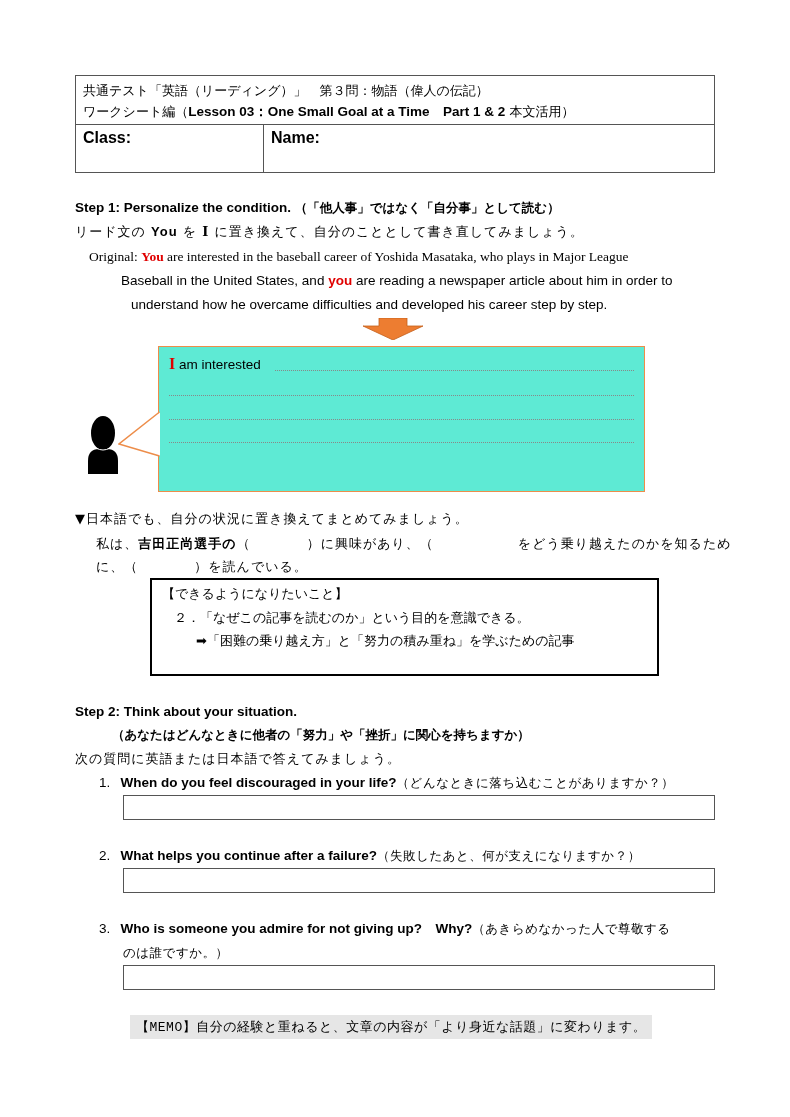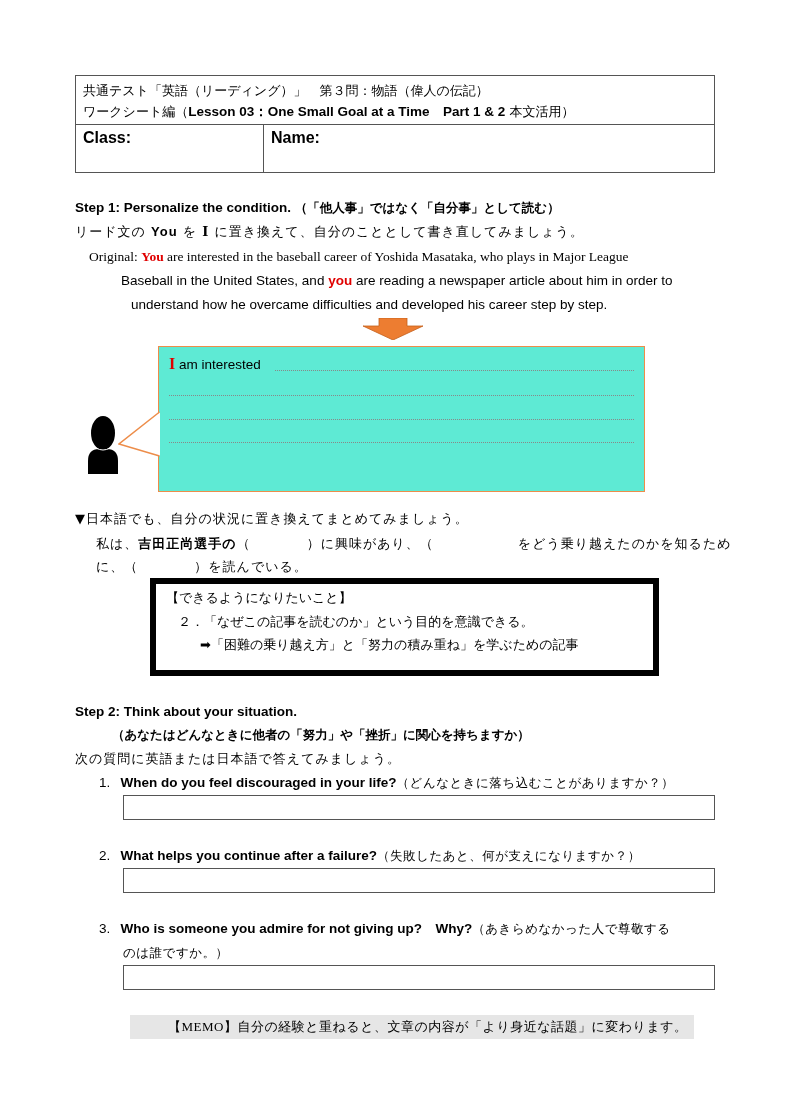--- a/index.html
+++ b/index.html
@@ -24,30 +24,30 @@
 
   
   .arrow { position: absolute; left: 363px; top: 318px; width: 60px; height: 22px; }
 
   
   .bubble { position: absolute; left: 158px; top: 346px; width: 487px; height: 146px; border: 1.5px solid #ed8d4a; box-sizing: border-box; background: #5eead4; }
   .bubble-tail { position: absolute; left: 118px; top: 410px; width: 44px; height: 50px; }
   .dotline { position: absolute; border-bottom: 1.5px dotted #888; height: 0; }
   .person { position: absolute; left: 85px; top: 416px; width: 36px; height: 58px; }
 
-  .box-goal { position: absolute; left: 150px; top: 578px; width: 509px; height: 98px; border: 6px solid #000000; box-sizing: border-box; padding: 2px 10px; font-size: 13px; line-height: 23.5px; }
+  .box-goal { position: absolute; left: 150px; top: 578px; width: 509px; height: 98px; border: 2px solid #000000; box-sizing: border-box; padding: 2px 10px; font-size: 13px; line-height: 23.5px; }
 
   .answer-box { position: absolute; left: 123px; width: 592px; height: 25px; border: 1px solid #555; box-sizing: border-box; background: #fff; }
   .q { position: absolute; font-size: 13.5px; }
   .q .num { font-family: "Liberation Sans", sans-serif; }
   .q .en { font-family: "Liberation Sans", sans-serif; font-weight: bold; }
   .q .jpq { font-family: "DejaVu Serif", serif; font-size: 12.5px; letter-spacing: 0.5px; }
 
   .memo { position: absolute; left: 130px; top: 1015px; height: 24px; padding: 0 6px; background: #e6e6e6; font-size: 13px; line-height: 24px; letter-spacing: 0.5px; }
-  .memo .tag { font-family: Liberation Serif, serif; margin-left: 32px; }
+  .memo .tag { font-family: Liberation Mono, monospace; }
 </style>
 </head>
 <body>
 
 <div class="hdr">
   <div class="hdr-row1">
     <div>共通テスト「英語（リーディング）」　第３問：物語（偉人の伝記）</div>
     <div><span>ワークシート編（</span><span class="b">Lesson 03：One Small Goal at a Time　Part 1 &amp; 2</span><span> 本文活用）</span></div>
   </div>
   <div class="hdr-row2">

